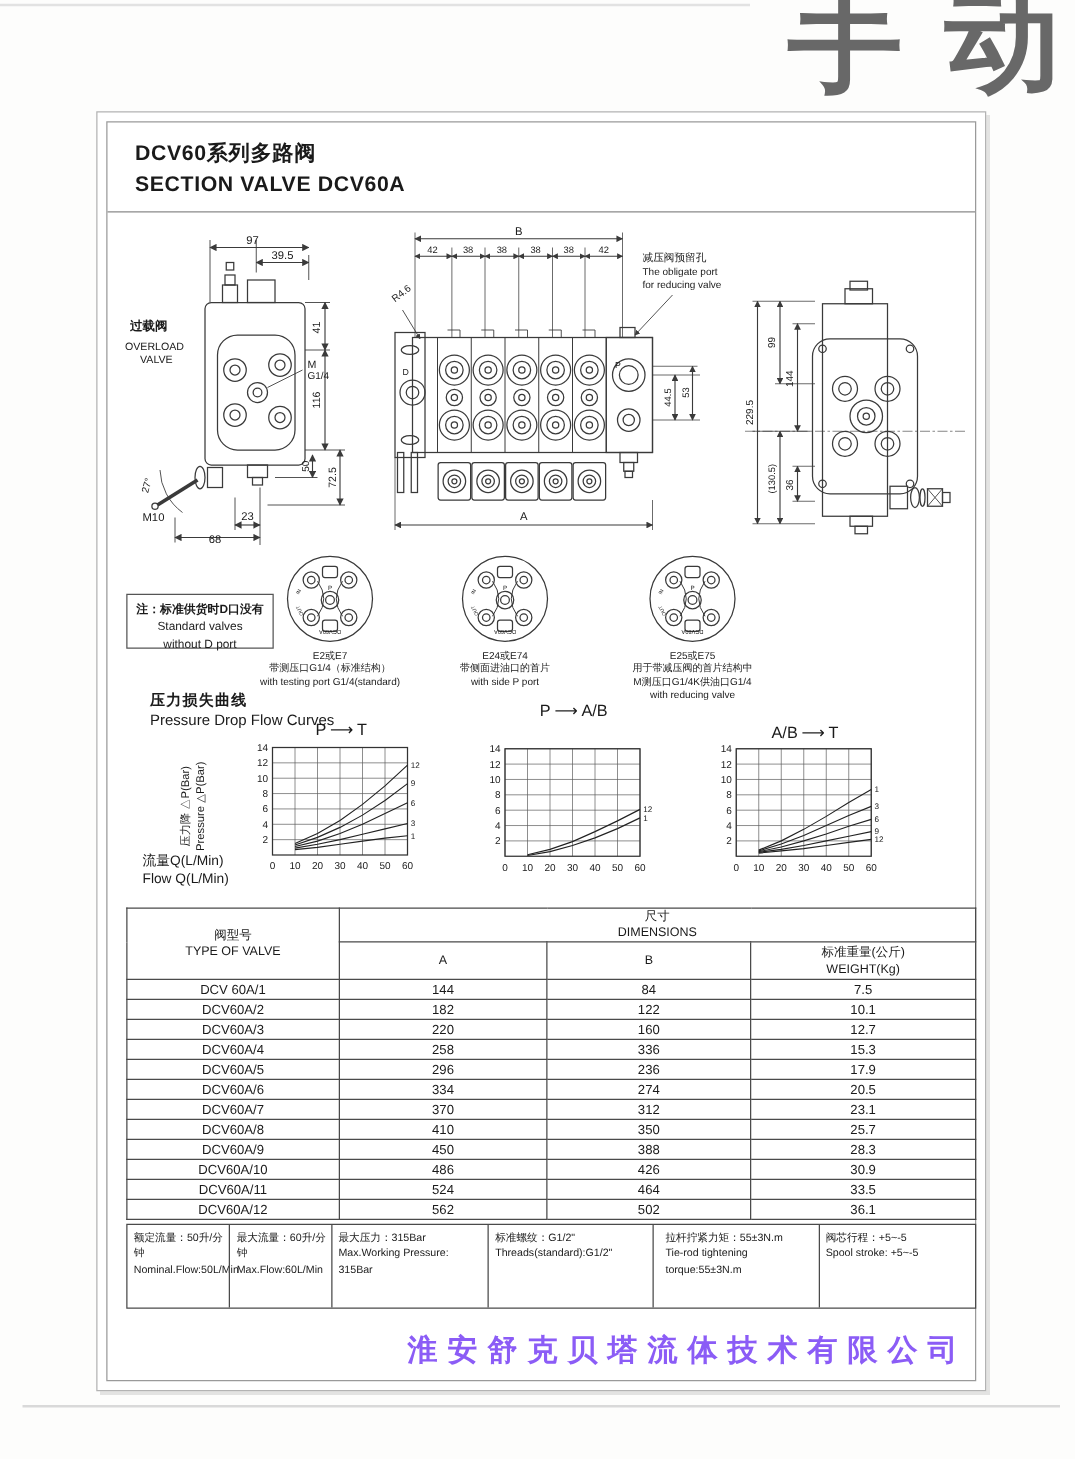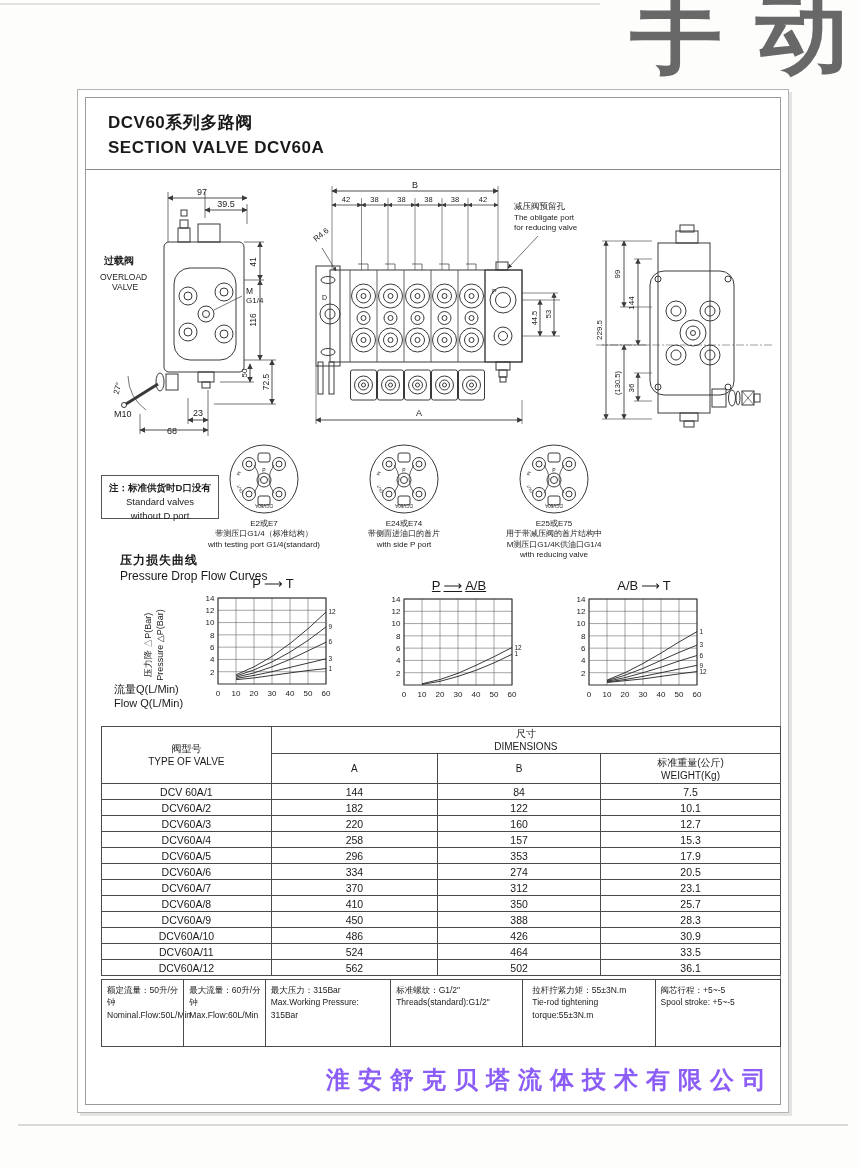--- a/index.html
+++ b/index.html
@@ -375,21 +375,21 @@
         <div>Pressure △P(Bar)</div>
       </div>
       <div class="xlab">
         <div>流量Q(L/Min)</div>
         <div>Flow Q(L/Min)</div>
       </div>
 
       <div class="chart-title" style="left:141px; top:478px;">
         <span>P</span><span class="arrow">⟶</span><span>T</span>
       </div>
-      <div class="chart-title" style="left:327px; top:480px;text-decoration:underline;">
+      <div class="chart-title" style="left:327px; top:463px;">
         <span>P</span><span class="arrow">⟶</span><span>A/B</span>
       </div>
       <div class="chart-title" style="left:512px; top:480px;">
         <span>A/B</span><span class="arrow">⟶</span><span>T</span>
       </div>
 
       <svg id="chart-svg-0" class="drw" style="left:104px; top:496px;" width="152" height="106" viewBox="0 0 152 106">
           <line x1="28" y1="77.71428571428572" x2="136" y2="77.71428571428572" stroke="#5a5a5a" stroke-width="0.55"></line>
           <text x="24.5" y="80.51428571428572" font-size="8" text-anchor="end">2</text>
           <line x1="28" y1="65.42857142857143" x2="136" y2="65.42857142857143" stroke="#5a5a5a" stroke-width="0.55"></line>
@@ -549,27 +549,27 @@
             </tr>
             <tr>
               <td>DCV60A/3</td>
               <td>220</td>
               <td>160</td>
               <td>12.7</td>
             </tr>
             <tr>
               <td>DCV60A/4</td>
               <td>258</td>
-              <td>157</td>
+              <td>336</td>
               <td>15.3</td>
             </tr>
             <tr>
               <td>DCV60A/5</td>
               <td>296</td>
-              <td>353</td>
+              <td>236</td>
               <td>17.9</td>
             </tr>
             <tr>
               <td>DCV60A/6</td>
               <td>334</td>
               <td>274</td>
               <td>20.5</td>
             </tr>
             <tr>
               <td>DCV60A/7</td>

